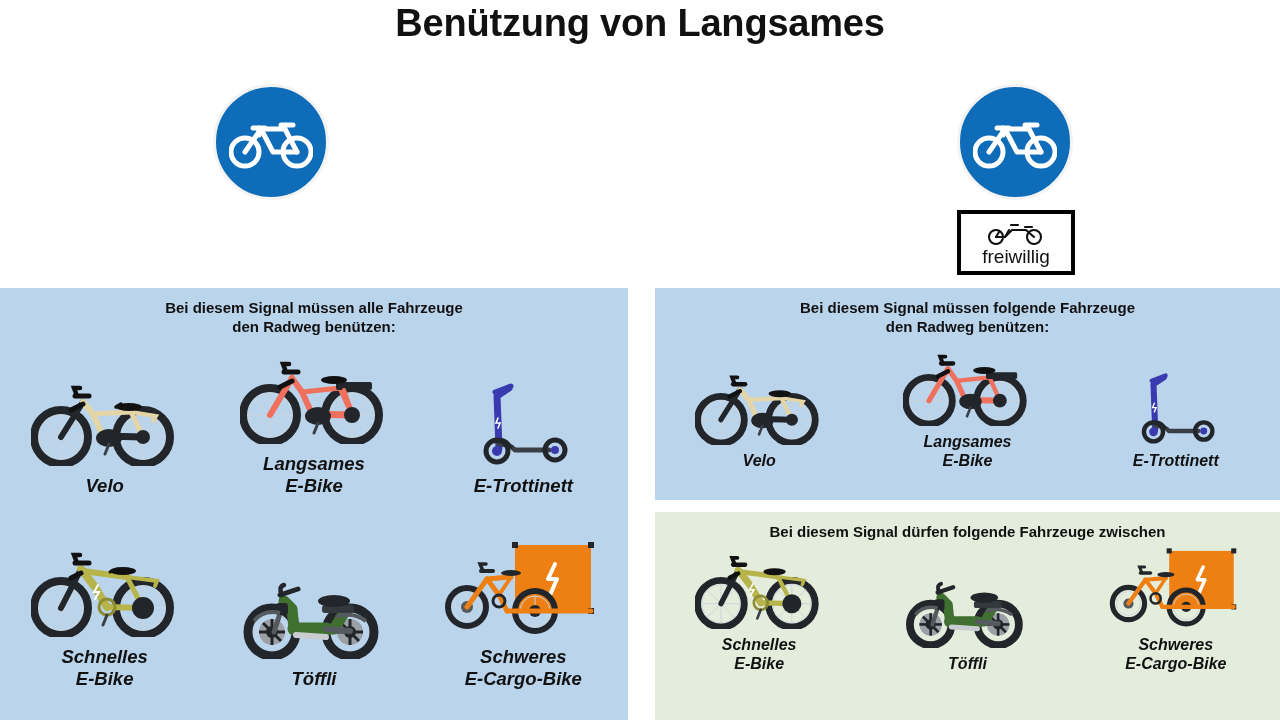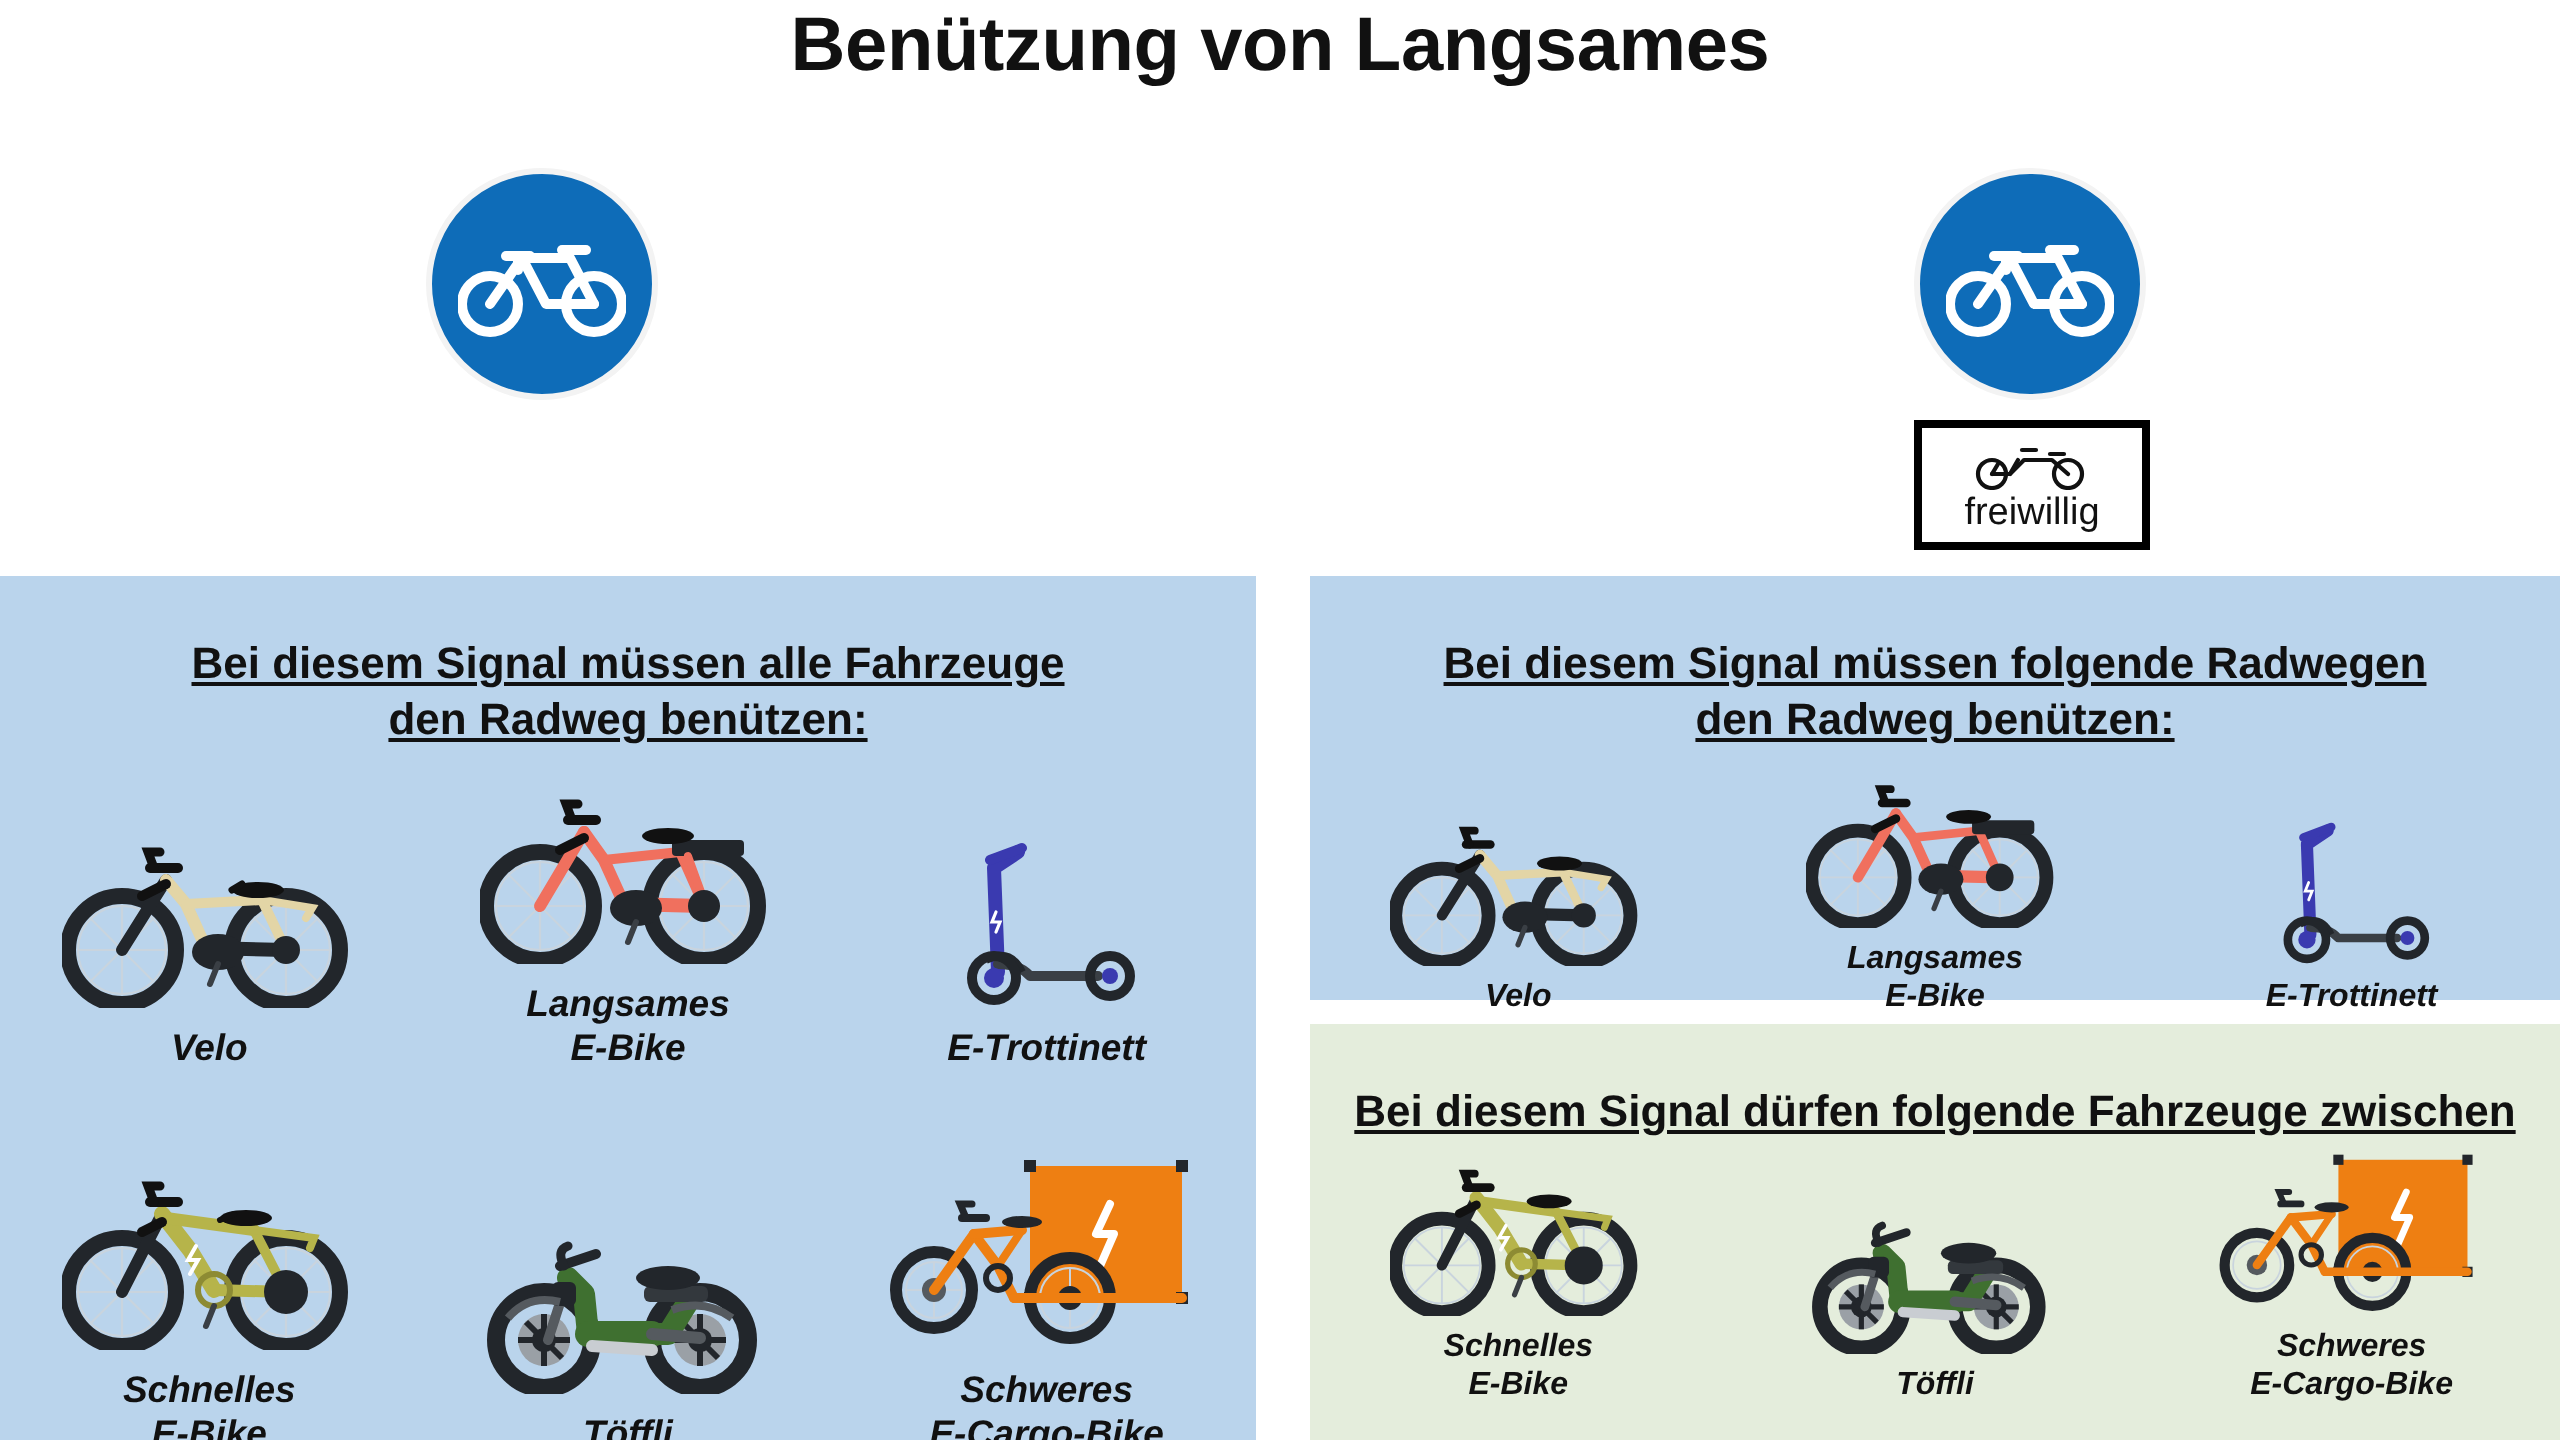--- a/index.html
+++ b/index.html
@@ -41,24 +41,23 @@
   .plate .plate-label{
     font-size:19px;font-weight:normal;color:#111;
     line-height:1.05;margin-top:1px;
   }
   
   .panel{position:absolute;box-sizing:border-box;}
   .panel.blue{background:#BAD4EC;}
   .panel.green{background:#E4EDDC;}
   .panel-heading{
     text-align:center;
-    font-size:22px;font-weight:bold;color:#111111;
+    font-size:15px;font-weight:bold;color:#111111;
     line-height:1.28;
-    padding-top:30px;
-    text-decoration:underline;
+    padding-top:10px;
   }
   
   .row{
     display:flex;
     justify-content:space-around;
     align-items:flex-end;
   }
   .veh{
     width:190px;
     text-align:center;
@@ -365,21 +364,21 @@
         </svg>
       </div>
       <div class="cap">Schweres
 E-Cargo-Bike</div>
     </div>
   </div>
 </div>
 
 <div class="panel blue" style="left:655px;top:288px;width:625px;height:212px;">
   <div class="panel-heading">
-    <div>Bei diesem Signal müssen folgende Radwegen</div>
+    <div>Bei diesem Signal müssen folgende Fahrzeuge</div>
     <div>den Radweg benützen:</div>
   </div>
   <div class="row" style="margin-top:8px;">
     <div class="veh small">
       <div class="art">
         <svg width="128" height="80" viewBox="0 0 148 92">
           <g>
             <circle cx="30" cy="63" r="27" fill="none" stroke="#22262b" stroke-width="8"></circle>
             <circle cx="30" cy="63" r="22" fill="none" stroke="#c9d4de" stroke-width="1"></circle>
             <g stroke="#c9d4de" stroke-width="1.1">

